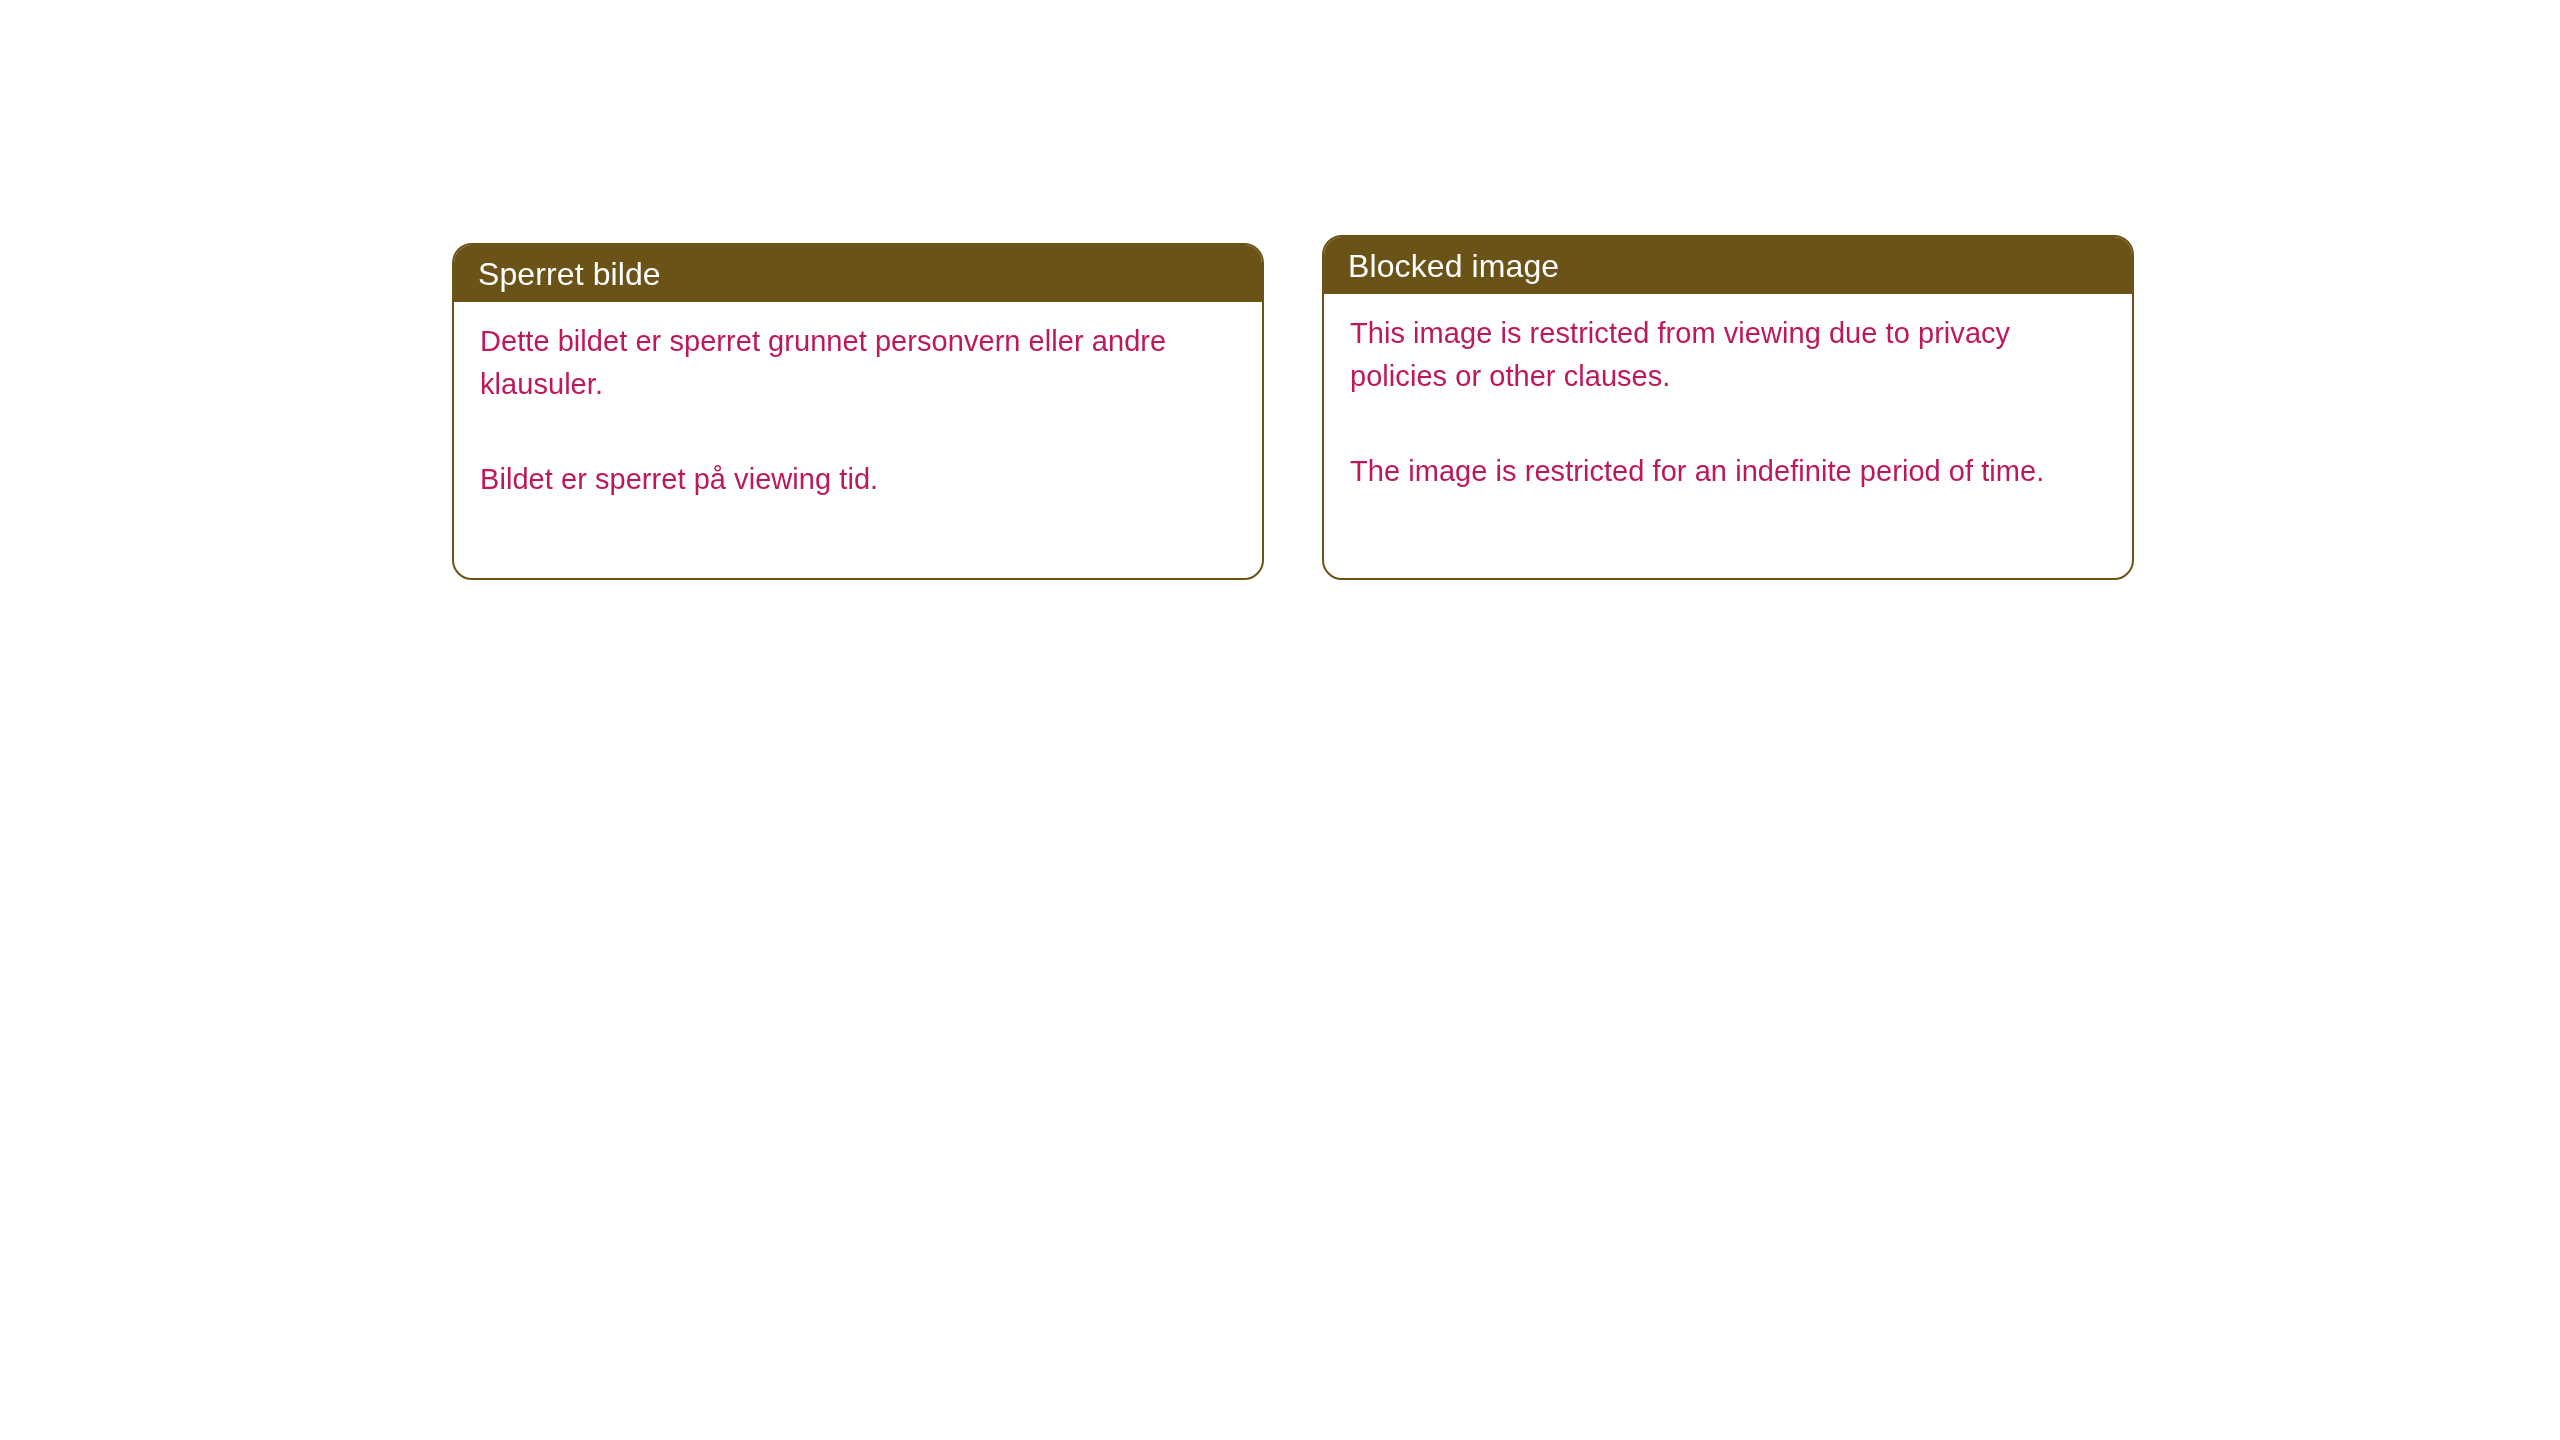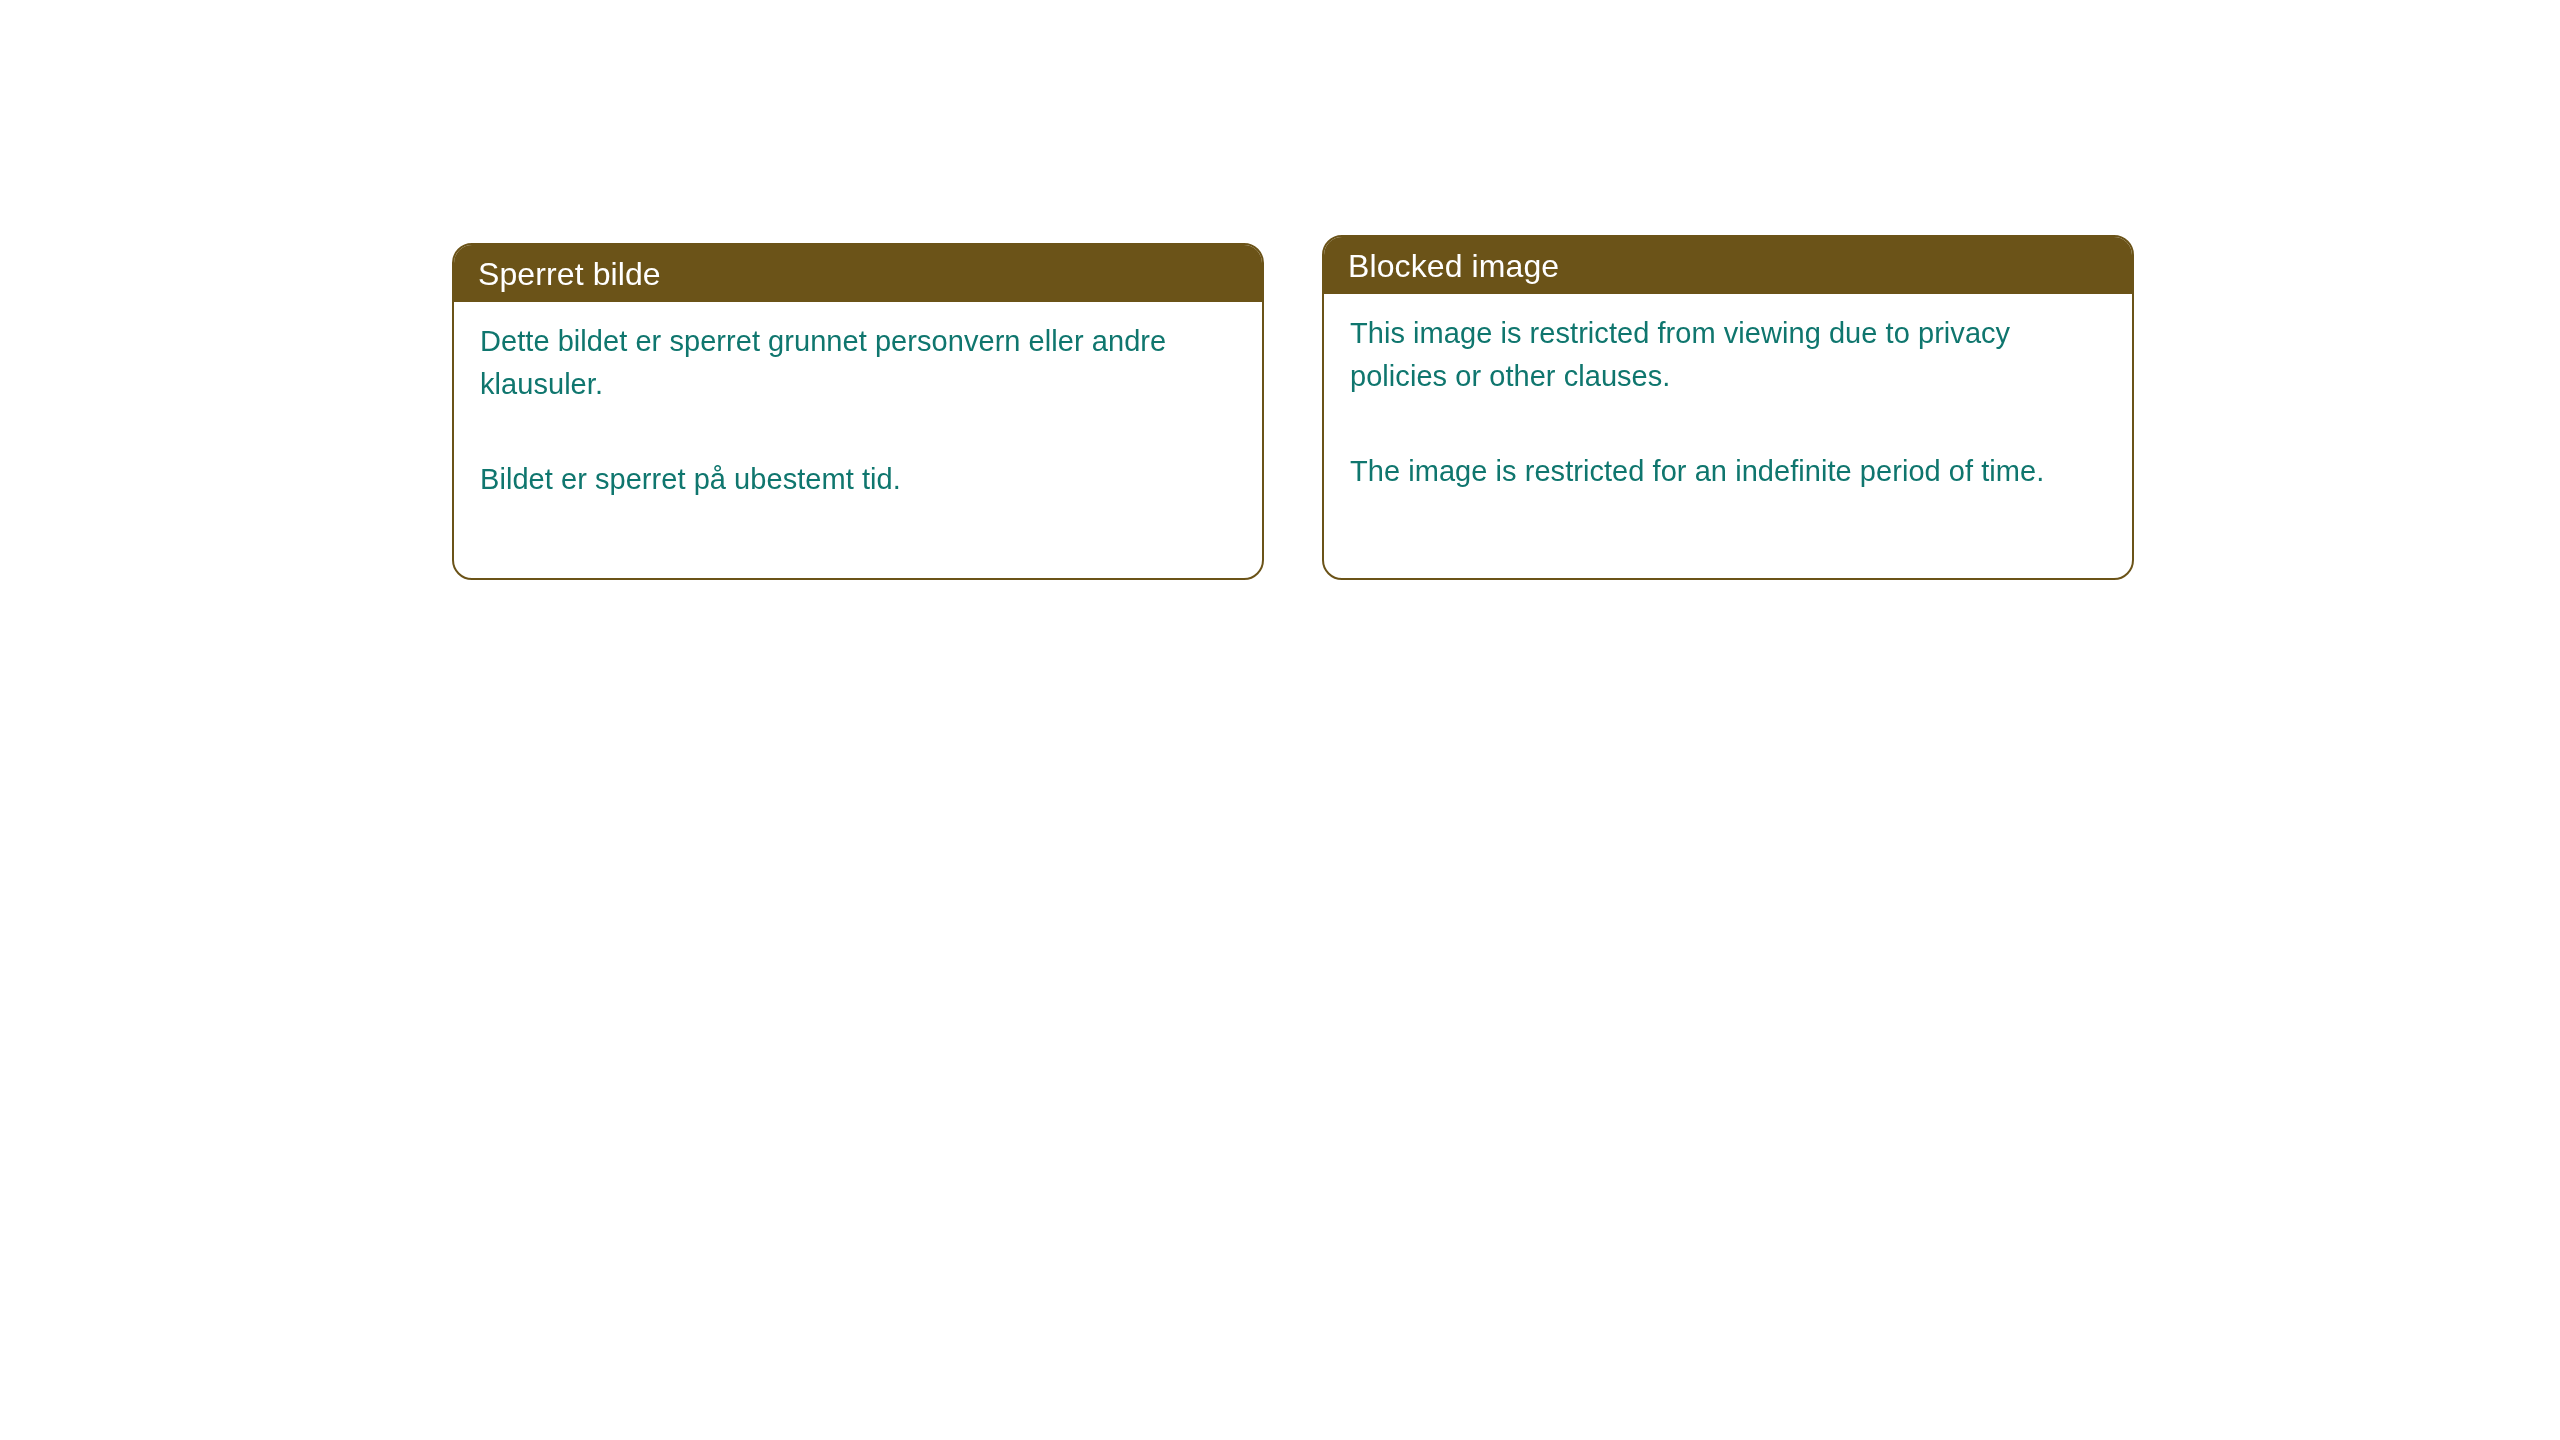--- a/index.html
+++ b/index.html
@@ -61,21 +61,21 @@
     line-height: 1;
     letter-spacing: 0.1px;
     white-space: nowrap;
   }
 
   .card-body {
     padding: 18px 26px 0 26px;
   }
 
   .card-paragraph {
-    color: #0f766e;
+    color: #be185d;
     font-size: 29px;
     font-weight: 400;
     line-height: 43px;
     margin: 0;
     letter-spacing: 0.05px;
   }
 
   .paragraph-gap {
     height: 52px;
   }
@@ -85,21 +85,21 @@
 
 <div class="stage">
 
   <section class="notice-card" id="card-no">
     <div class="card-header">
       <span class="card-header-title">Sperret bilde</span>
     </div>
     <div class="card-body">
       <p class="card-paragraph">Dette bildet er sperret grunnet personvern eller andre klausuler.</p>
       <div class="paragraph-gap"></div>
-      <p class="card-paragraph">Bildet er sperret på ubestemt tid.</p>
+      <p class="card-paragraph">Bildet er sperret på viewing tid.</p>
     </div>
   </section>
 
   <section class="notice-card" id="card-en">
     <div class="card-header">
       <span class="card-header-title">Blocked image</span>
     </div>
     <div class="card-body">
       <p class="card-paragraph">This image is restricted from viewing due to privacy policies or other clauses.</p>
       <div class="paragraph-gap"></div>

